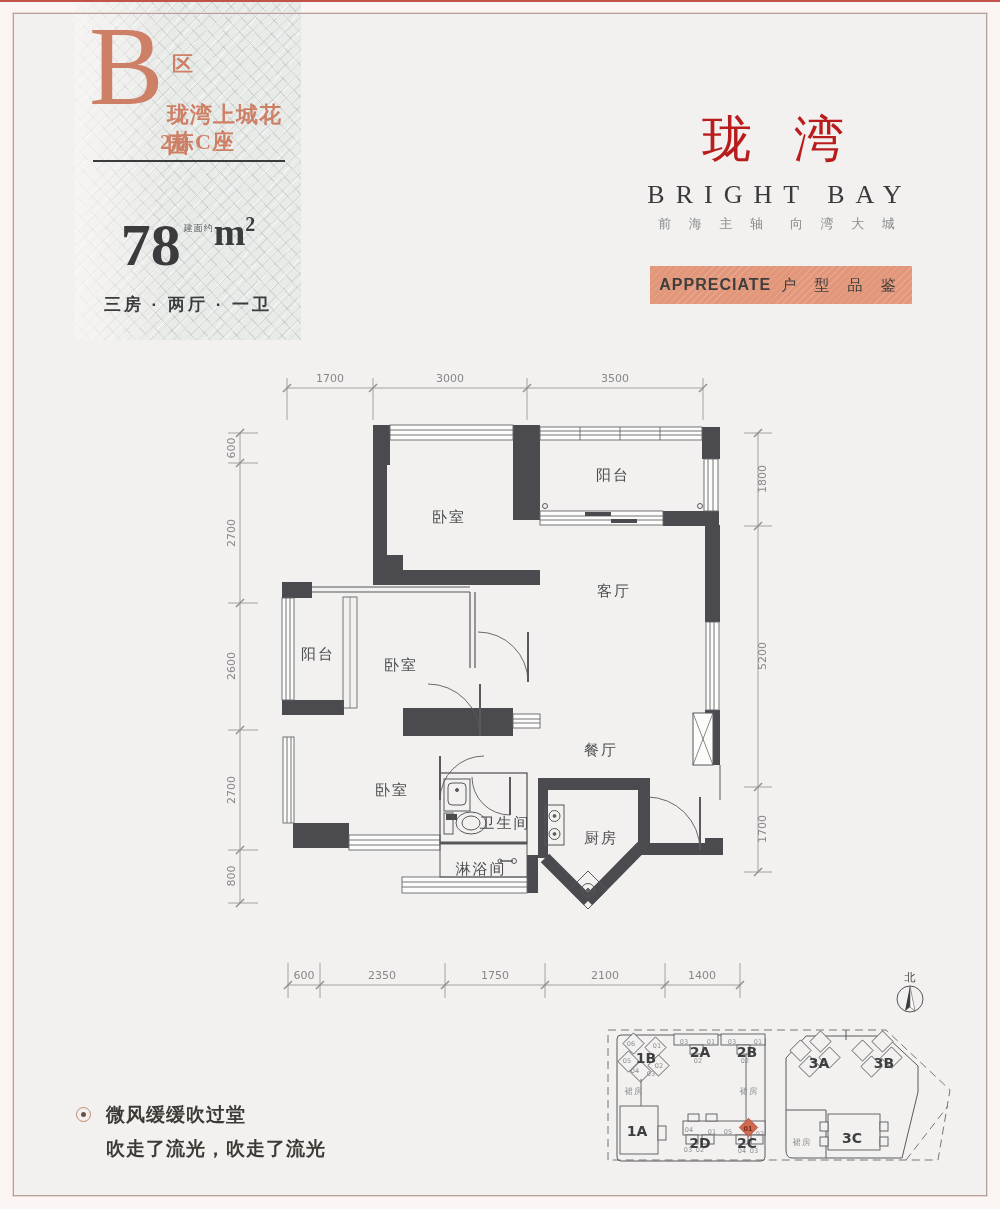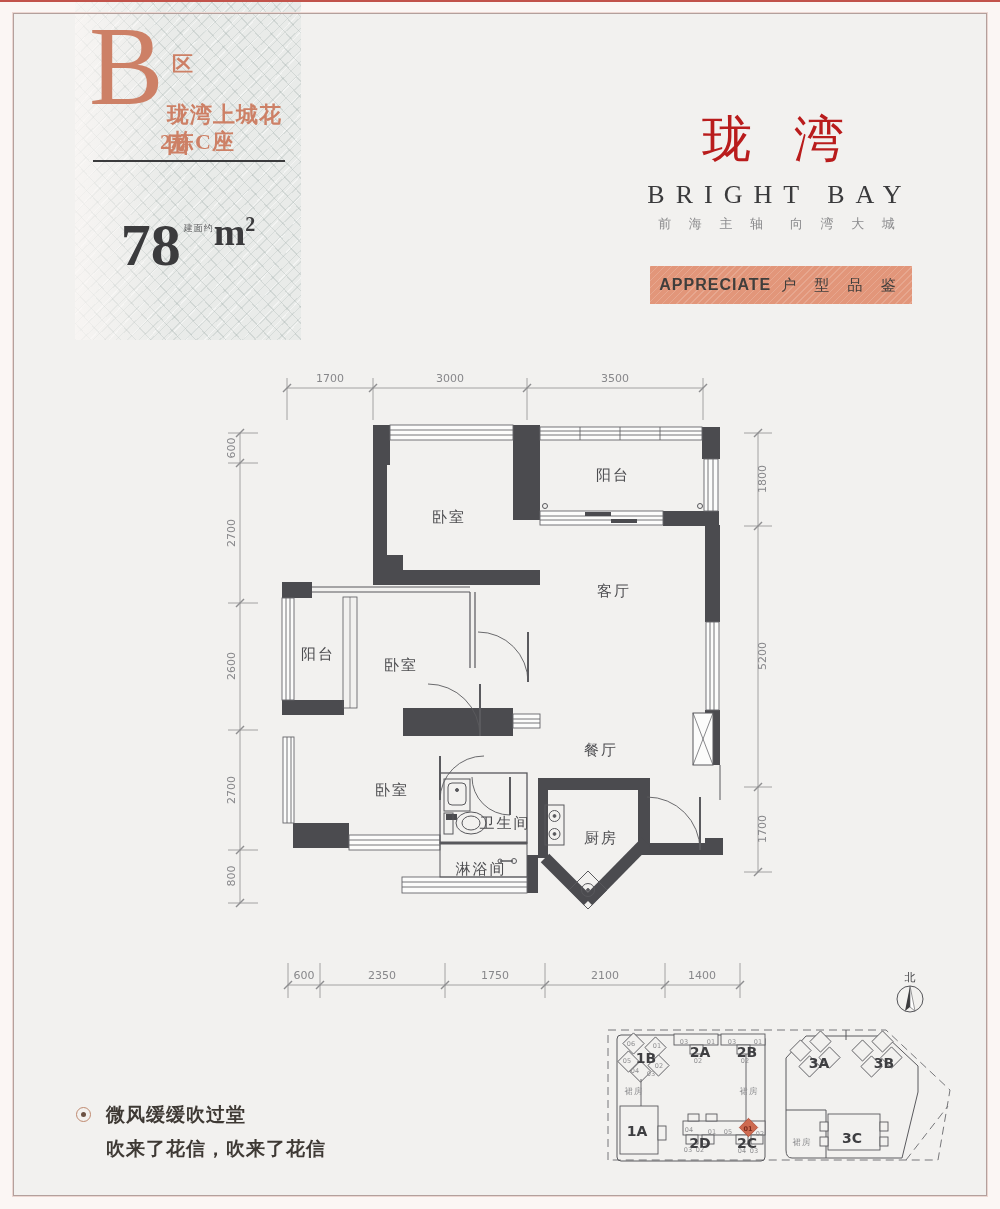--- a/index.html
+++ b/index.html
@@ -86,20 +86,21 @@
   <div class="project-name">珑湾上城花园</div>
   <div class="building-name">2栋C座</div>
   <div class="card-divider"></div>
   <div class="area-row">
     <span class="area-num">78</span>
     <span class="area-unit-col">
       <span class="area-prefix">建面约</span>
       <span class="area-unit"><span>m</span><sup>2</sup></span>
     </span>
   </div>
+  <div class="layout-desc">三房 · 两厅 · 一卫</div>
 </div>
 
 <div class="brand-cn">珑 湾</div>
 <div class="brand-en">BRIGHT BAY</div>
 <div class="brand-tagline">前 海 主 轴　向 湾 大 城</div>
 <div class="banner">
   <span class="banner-en">APPRECIATE</span>
   <span class="banner-cn">户 型 品 鉴</span>
 </div>
 
@@ -411,13 +412,13 @@
         <text x="742" y="1153" class="unit-num">04</text>
         <text x="754" y="1153" class="unit-num">03</text>
       </g>
   </g>
 </svg>
 
 <div class="footer-bullet">
     <div class="dot"></div>
   </div>
 <div class="footer-line1">微风缓缓吹过堂</div>
-<div class="footer-line2">吹来了花信，吹来了花信</div>
+<div class="footer-line2">吹走了流光，吹走了流光</div>
 
 </body></html>

